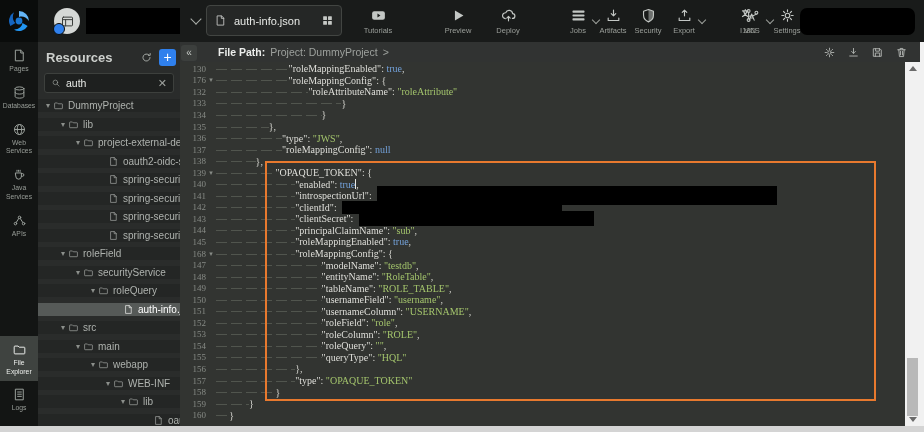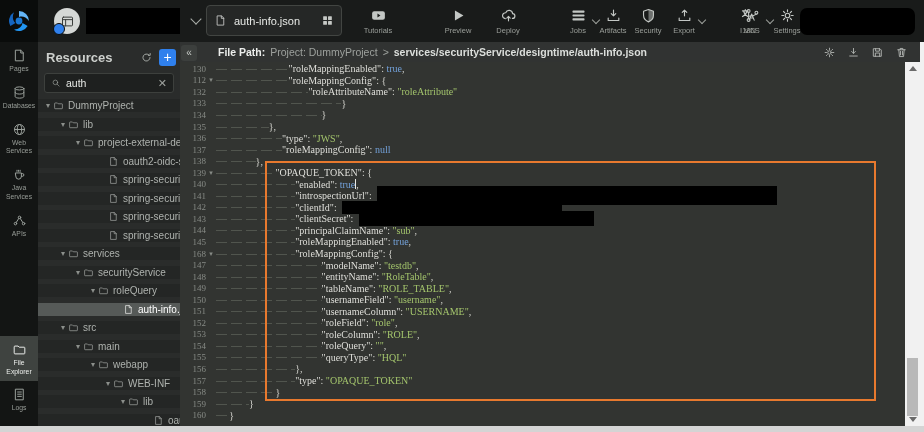--- a/index.html
+++ b/index.html
@@ -352,21 +352,21 @@
             <path class="s" d="M6.5 3.5h7.5l4 4v13H6.5z"></path>
             <path class="s" d="M13.5 3.5V8h4.5"></path>
           </svg>
           <span>spring-security-oaut</span>
         </div>
         <div class="tree-row" style="padding-left: 23px;">
           <span class="tree-arrow">▾</span>
           <svg viewBox="0 0 24 24">
             <path class="s" d="M3.5 7.5c0-.6.4-1 1-1h5.2L11.5 8.3h8c.6 0 1 .4 1 1v8.7c0 .6-.4 1-1 1h-15c-.6 0-1-.4-1-1z"></path>
           </svg>
-          <span>services</span>
+          <span>roleField</span>
         </div>
         <div class="tree-row" style="padding-left: 38px;">
           <span class="tree-arrow">▾</span>
           <svg viewBox="0 0 24 24">
             <path class="s" d="M3.5 7.5c0-.6.4-1 1-1h5.2L11.5 8.3h8c.6 0 1 .4 1 1v8.7c0 .6-.4 1-1 1h-15c-.6 0-1-.4-1-1z"></path>
           </svg>
           <span>securityService</span>
         </div>
         <div class="tree-row" style="padding-left: 53px;">
           <span class="tree-arrow">▾</span>
@@ -425,21 +425,20 @@
           <span>oauth2-o</span>
         </div>
       </div>
   </div>
   <div class="res-collapse">«</div>
 
   <div class="fpbar">
     <span class="fp-label">File Path:</span>
     <span class="fp-project">Project: DummyProject</span>
     <span class="fp-sep">&gt;</span>
-    <span class="fp-path">services/securityService/designtime/auth-info.json</span>
     <span class="fp-actions">
       <span>
         <svg viewBox="0 0 24 24">
             <circle class="s" cx="12" cy="12" r="3.2"></circle>
             <path class="s" d="M12 6.5V4M12 20v-2.5M17.5 12H20M4 12h2.5M15.9 8.1l1.8-1.8M6.3 17.7l1.8-1.8M15.9 15.9l1.8 1.8M6.3 6.3l1.8 1.8"></path>
           </svg>
       </span>
       <span>
         <svg viewBox="0 0 24 24">
             <path class="s" d="M12 4.5v9M8.5 10l3.5 3.5L15.5 10M5 18.5h14"></path>
@@ -455,21 +454,21 @@
         <svg viewBox="0 0 24 24">
             <path class="s" d="M5 7h14M9.5 7V4.5h5V7M7 7l1.2 12.5h7.6L17 7M10.2 10v6.5M13.8 10v6.5"></path>
           </svg>
       </span>
     </span>
   </div>
 
   <div class="editor">
     <div class="code" id="code-lines">
         <div class="code-line"><span class="ln">130</span><span class="fold"></span><span class="indent" style="width:72.6px"></span><span class="tk-k">"roleMappingEnabled"</span><span class="tk-p">: </span><span class="tk-b">true</span><span class="tk-p">,</span></div>
-        <div class="code-line"><span class="ln">112</span><span class="fold">▾</span><span class="indent" style="width:72.6px"></span><span class="tk-k">"roleMappingConfig"</span><span class="tk-p">: {</span></div>
+        <div class="code-line"><span class="ln">176</span><span class="fold">▾</span><span class="indent" style="width:72.6px"></span><span class="tk-k">"roleMappingConfig"</span><span class="tk-p">: {</span></div>
         <div class="code-line"><span class="ln">132</span><span class="fold"></span><span class="indent" style="width:92.39999999999999px"></span><span class="tk-k">"roleAttributeName"</span><span class="tk-p">: </span><span class="tk-s">"roleAttribute"</span></div>
         <div class="code-line"><span class="ln">133</span><span class="fold"></span><span class="indent" style="width:125.39999999999999px"></span><span class="tk-p">}</span></div>
         <div class="code-line"><span class="ln">134</span><span class="fold"></span><span class="indent" style="width:105.6px"></span><span class="tk-p">}</span></div>
         <div class="code-line"><span class="ln">135</span><span class="fold"></span><span class="indent" style="width:52.8px"></span><span class="tk-p">},</span></div>
         <div class="code-line"><span class="ln">136</span><span class="fold"></span><span class="indent" style="width:66px"></span><span class="tk-k">"type"</span><span class="tk-p">: </span><span class="tk-s">"JWS"</span><span class="tk-p">,</span></div>
         <div class="code-line"><span class="ln">137</span><span class="fold"></span><span class="indent" style="width:66px"></span><span class="tk-k">"roleMappingConfig"</span><span class="tk-p">: </span><span class="tk-b">null</span></div>
         <div class="code-line"><span class="ln">138</span><span class="fold"></span><span class="indent" style="width:39.599999999999994px"></span><span class="tk-p">},</span></div>
         <div class="code-line"><span class="ln">139</span><span class="fold">▾</span><span class="indent" style="width:59.4px"></span><span class="tk-k">"OPAQUE_TOKEN"</span><span class="tk-p">: {</span></div>
         <div class="code-line"><span class="ln">140</span><span class="fold"></span><span class="indent" style="width:79.19999999999999px"></span><span class="tk-k">"enabled"</span><span class="tk-p">: </span><span class="tk-b">true</span><span class="caret"></span><span class="tk-p">,</span></div>
         <div class="code-line"><span class="ln">141</span><span class="fold"></span><span class="indent" style="width:79.19999999999999px"></span><span class="tk-k">"introspectionUrl"</span><span class="tk-p">: </span><span class="tk-r" style="width:400px;height:19px"></span></div>

